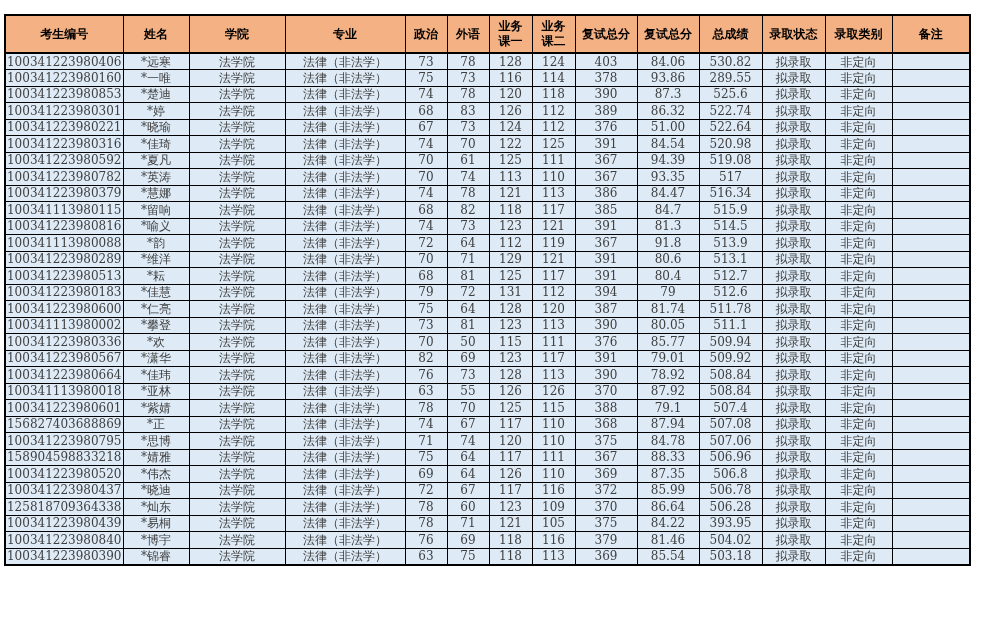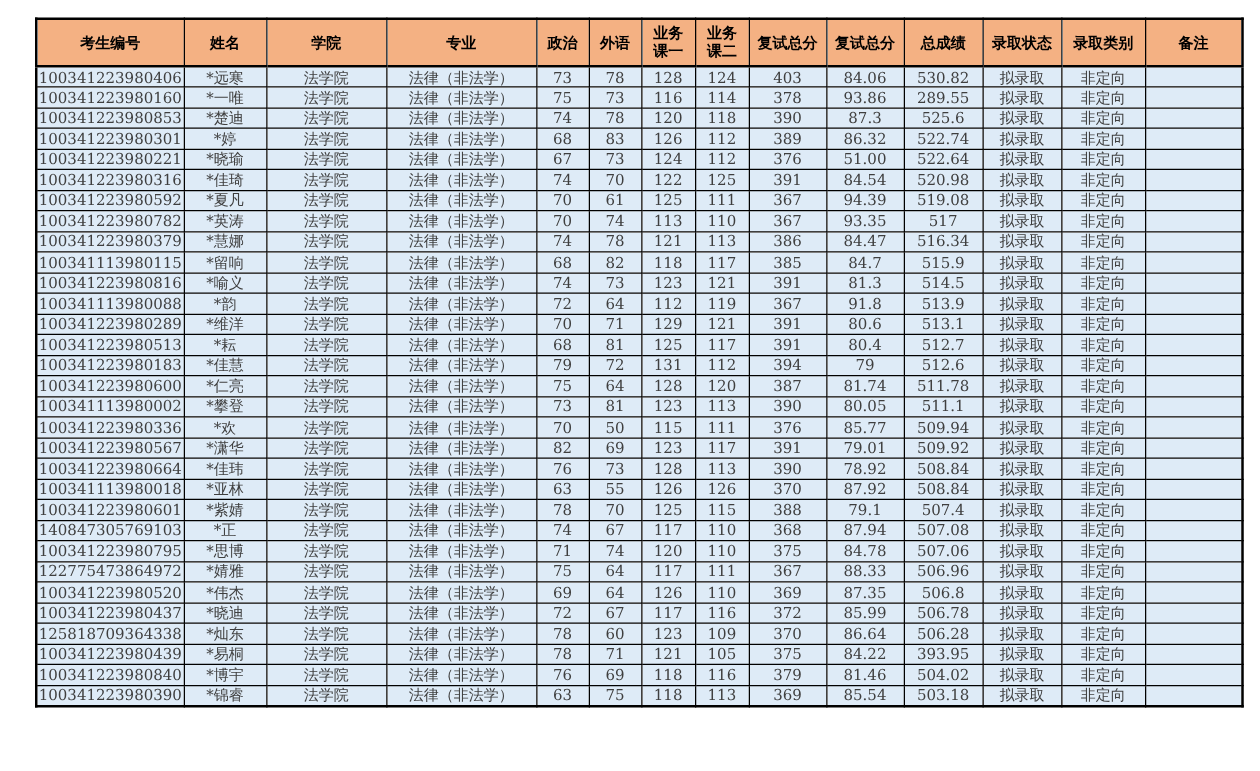--- a/index.html
+++ b/index.html
@@ -7,21 +7,21 @@
     padding: 0;
     background: #ffffff;
   }
   body {
     width: 1008px;
     height: 617px;
     overflow: hidden;
     font-family: "DejaVu Serif", "Liberation Serif", serif;
   }
   .page {
-    padding: 14px 0 0 28px;
+    padding: 14px 0 0 4px;
   }
   table.admission {
     border-collapse: collapse;
     table-layout: fixed;
     width: 965px;
     border: 2px solid var(--border-color, #000);
   }
   table.admission th,
   table.admission td {
     border: 1px solid var(--border-color, #000);
@@ -442,21 +442,21 @@
           <td>125</td>
           <td>115</td>
           <td>388</td>
           <td>79.1</td>
           <td>507.4</td>
           <td>拟录取</td>
           <td>非定向</td>
           <td></td>
         </tr>
         <tr>
-          <td>140847305769103</td>
+          <td>156827403688869</td>
           <td>*正</td>
           <td>法学院</td>
           <td>法律（非法学）</td>
           <td>74</td>
           <td>67</td>
           <td>117</td>
           <td>110</td>
           <td>368</td>
           <td>87.94</td>
           <td>507.08</td>
@@ -474,21 +474,21 @@
           <td>120</td>
           <td>110</td>
           <td>375</td>
           <td>84.78</td>
           <td>507.06</td>
           <td>拟录取</td>
           <td>非定向</td>
           <td></td>
         </tr>
         <tr>
-          <td>122775473864972</td>
+          <td>158904598833218</td>
           <td>*婧雅</td>
           <td>法学院</td>
           <td>法律（非法学）</td>
           <td>75</td>
           <td>64</td>
           <td>117</td>
           <td>111</td>
           <td>367</td>
           <td>88.33</td>
           <td>506.96</td>

